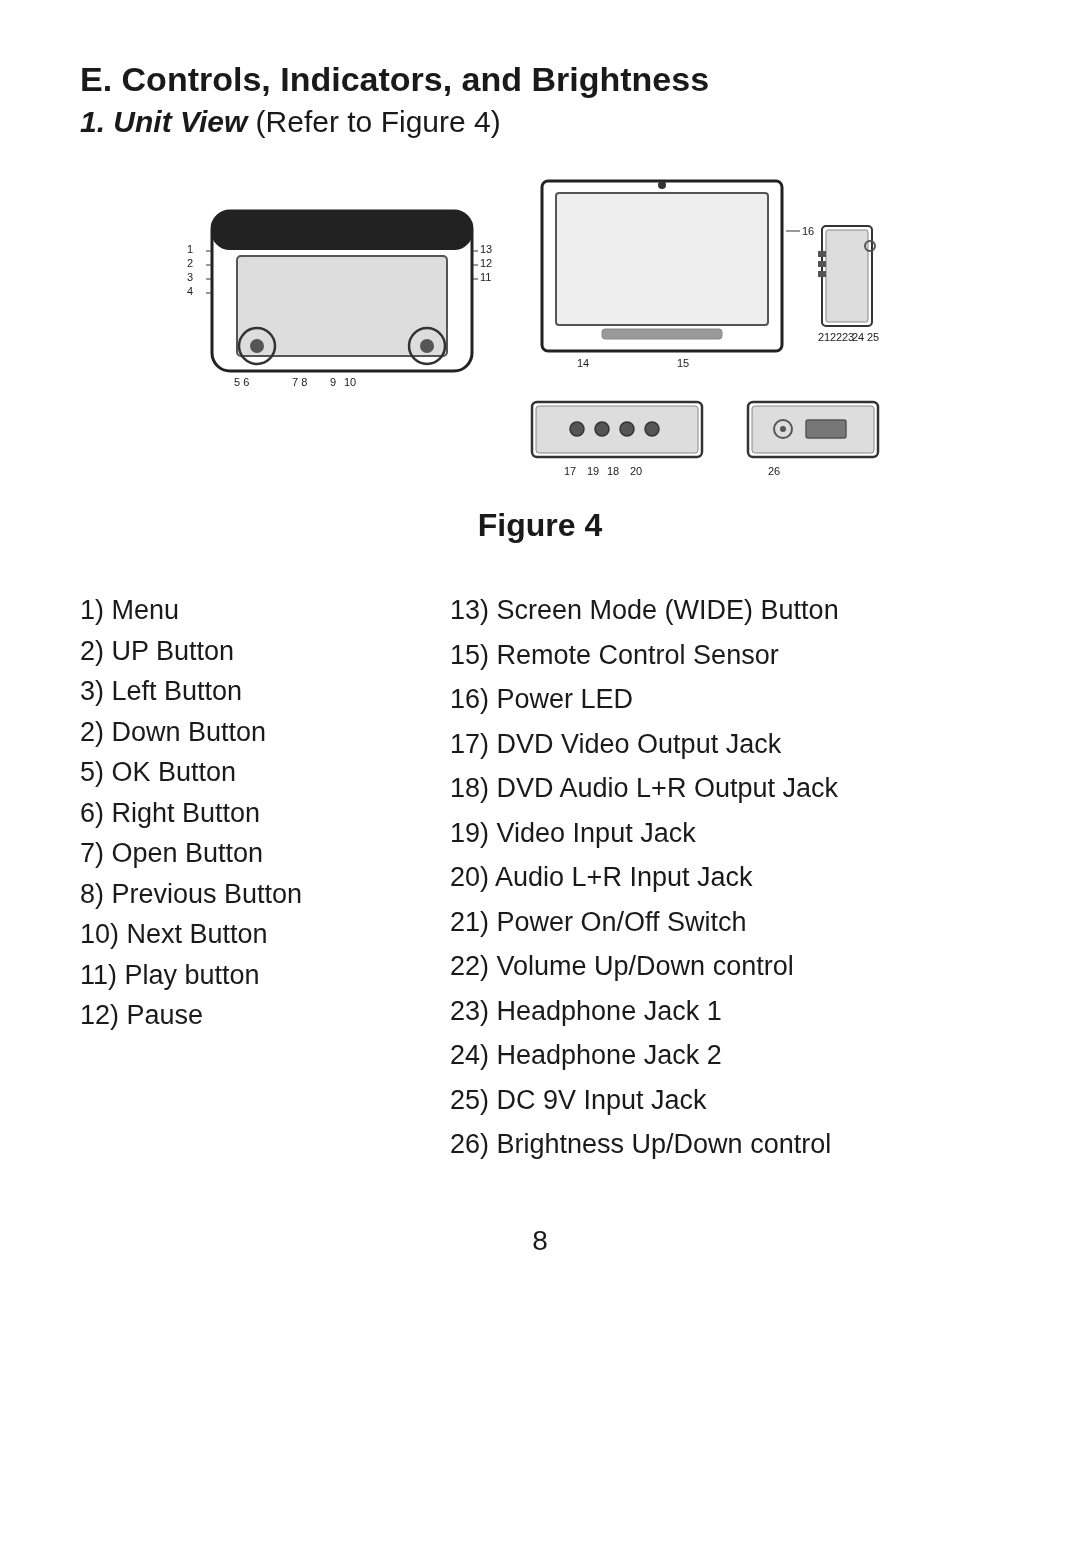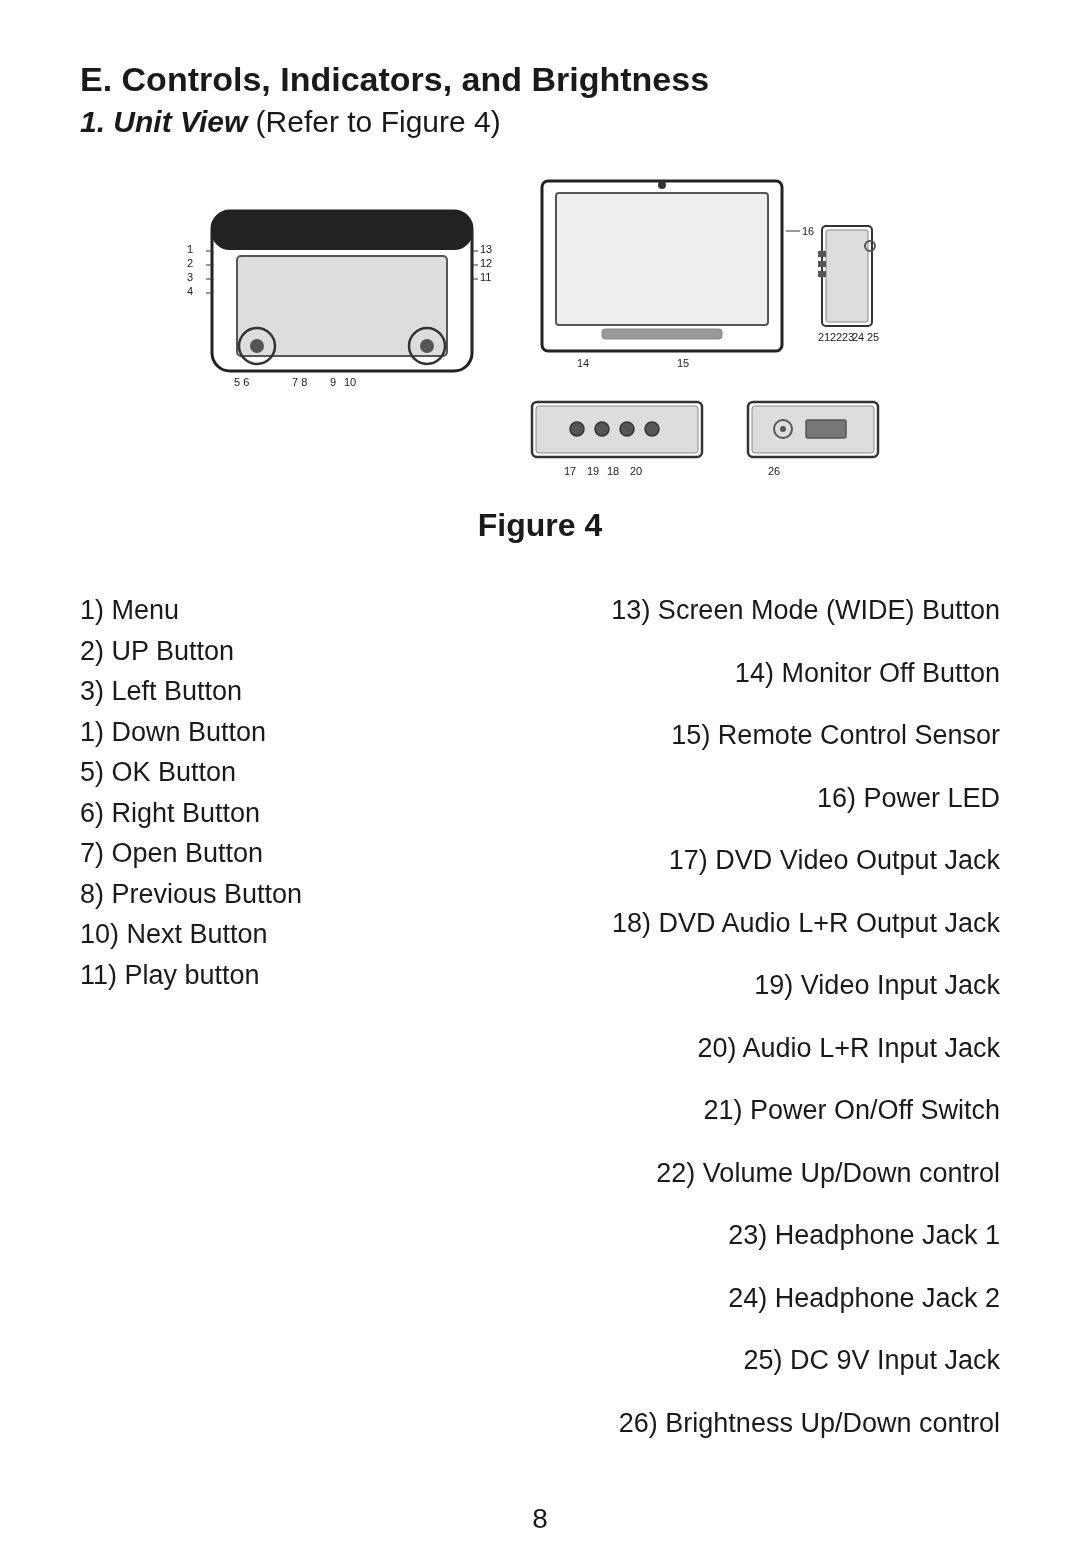--- a/index.html
+++ b/index.html
@@ -54,22 +54,21 @@
     }
     .left-list {
       flex: 0 0 370px;
       display: flex;
       flex-direction: column;
     }
     .right-list {
       flex: 1;
       display: flex;
       flex-direction: column;
-      gap: 22px;
-      text-align: right;
+      gap: 4px;
     }
     .list-item {
       font-size: 27px;
       line-height: 1.5;
     }
     .page-number {
       text-align: center;
       font-size: 28px;
       margin-top: 60px;
     }
@@ -186,31 +185,31 @@
   </div>
 
   <div class="figure-label">Figure 4</div>
 </div>
 
 <div class="lists-section">
   <div class="left-list" id="left-list-container">
       <div class="list-item">1) Menu</div>
       <div class="list-item">2) UP Button</div>
       <div class="list-item">3) Left Button</div>
-      <div class="list-item">1) Down Button</div>
+      <div class="list-item">2) Down Button</div>
       <div class="list-item">5) OK Button</div>
       <div class="list-item">6) Right Button</div>
       <div class="list-item">7) Open Button</div>
       <div class="list-item">8) Previous Button</div>
       <div class="list-item">10) Next Button</div>
       <div class="list-item">11) Play button</div>
+      <div class="list-item">12) Pause</div>
     </div>
   <div class="right-list" id="right-list-container">
       <div class="list-item">13) Screen Mode (WIDE) Button</div>
-      <div class="list-item">14) Monitor Off Button</div>
       <div class="list-item">15) Remote Control Sensor</div>
       <div class="list-item">16) Power LED</div>
       <div class="list-item">17) DVD Video Output Jack</div>
       <div class="list-item">18) DVD Audio L+R Output Jack</div>
       <div class="list-item">19) Video Input Jack</div>
       <div class="list-item">20) Audio L+R Input Jack</div>
       <div class="list-item">21) Power On/Off Switch</div>
       <div class="list-item">22) Volume Up/Down control</div>
       <div class="list-item">23) Headphone Jack 1</div>
       <div class="list-item">24) Headphone Jack 2</div>

